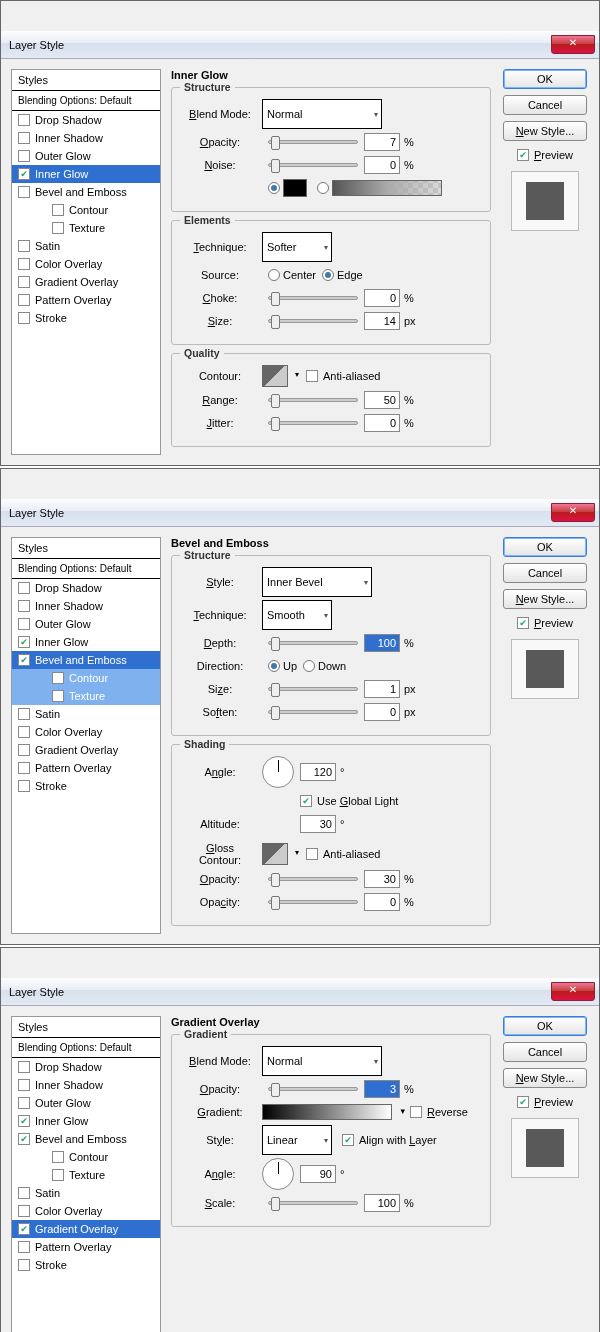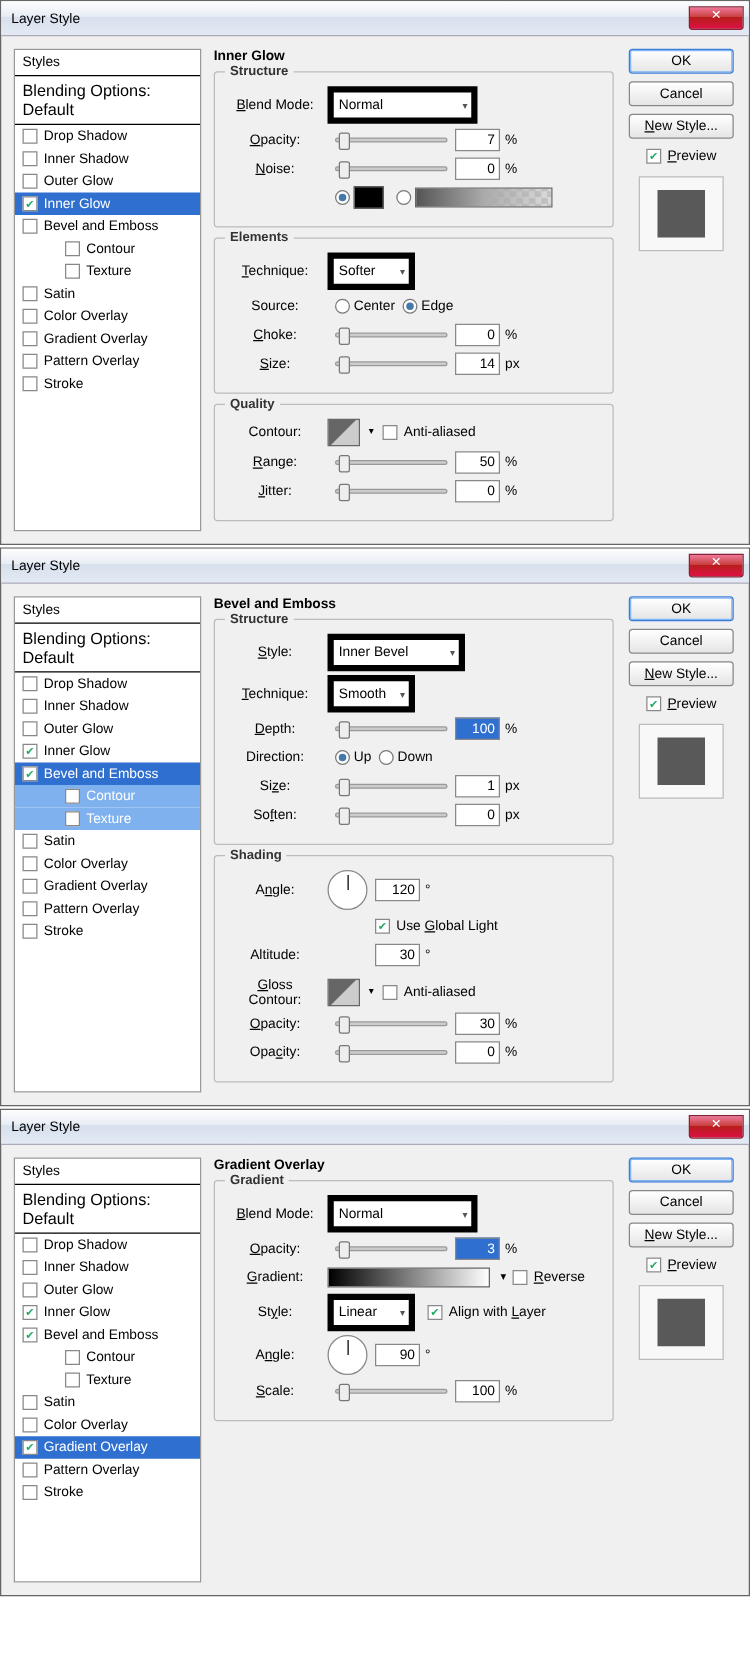--- a/index.html
+++ b/index.html
@@ -1,36 +1,36 @@
 <!DOCTYPE html>
 <html><head>
 <meta charset="utf-8">
 <style>
 * { box-sizing: border-box; font-family: "Segoe UI", Tahoma, sans-serif; font-size: 11px; }
 body { margin: 0; padding: 0; background: #fff; }
 .window { width: 600px; border: 1px solid #666; background: #f0f0f0; margin-bottom: 2px; }
-.titlebar { height: 28px; background: linear-gradient(#fdfdfe,#e8edf5 45%,#d7e0ed 46%,#e3eaf5); display: flex; align-items: center; justify-content: space-between; padding: 0 0 0 8px; border-bottom: 1px solid #aab; }
+.titlebar { height: 28px; background: linear-gradient(#fdfdfe,#e8edf5 45%,#d7e0ed 46%,#e3eaf5); display: flex; align-items: center; justify-content: space-between; padding: 0 0 0 8px; border-bottom: 1px solid #aab; margin-top: 30px; }
 .close-btn { width: 44px; height: 19px; background: linear-gradient(#e79,#c8403e 45%,#b71d1b 46%,#d14); border: 1px solid #823; border-radius: 0 0 3px 3px; color: #fff; text-align: center; line-height: 14px; margin-right: 4px; font-size: 10px; cursor: pointer; }
 .body { display: flex; padding: 10px; gap: 10px; }
 .styles-panel { width: 150px; border: 1px solid #999; background: #fff; }
 .styles-header { padding: 4px 6px; border-bottom: 1px solid #000; }
-.styles-sub { padding: 4px 6px; border-bottom: 1px solid #000; font-size: 13px; }
+.styles-sub { padding: 4px 6px; border-bottom: 1px solid #000; font-size: 10px; }
 .style-row { display: flex; align-items: center; padding: 3px 6px; cursor: pointer; }
 .style-row.indent { padding-left: 40px; }
 .style-row.sel { background: #2f6fd0; color: #fff; }
 .style-row.sel2 { background: #7eb1ee; color: #fff; }
 .chk { width: 12px; height: 12px; border: 1px solid #888; background: #fff; margin-right: 5px; display: inline-flex; align-items: center; justify-content: center; font-size: 9px; color: #2a6; }
 .center { flex: 1; }
 .groupbox { border: 1px solid #bbb; border-radius: 3px; padding: 8px 12px 10px; margin-bottom: 8px; position: relative; }
 .group-title { position: absolute; top: -7px; left: 8px; background: #f0f0f0; padding: 0 4px; font-weight: bold; color: #333; font-size: 10.5px; }
 .section-title { font-weight: bold; margin-bottom: 6px; font-size: 11px; }
 .row { display: flex; align-items: center; margin: 3px 0; min-height: 20px; }
 .lbl { width: 72px; text-align: center; margin-right: 6px; }
 .lbl u { text-decoration: underline; }
-.dropdown { height: 30px; border: 5px solid #000000; background: #fff; padding: 0 14px 0 4px; position: relative; min-width: 70px; display: inline-flex; align-items: center; }
+.dropdown { height: 30px; border: 1px solid #000000; background: #fff; padding: 0 14px 0 4px; position: relative; min-width: 70px; display: inline-flex; align-items: center; }
 .dropdown::after { content: "▾"; position: absolute; right: 3px; font-size: 8px; color: #555; }
 .slider { flex: 0 0 90px; height: 4px; background: #ccc; border: 1px solid #999; border-radius: 2px; margin: 0 6px; position: relative; }
 .slider::before { content: ""; position: absolute; width: 7px; height: 12px; background: #eee; border: 1px solid #777; top: -5px; left: 2px; border-radius: 2px; }
 .numbox { width: 36px; height: 18px; border: 1px solid #888; background: #fff; text-align: right; padding: 0 3px; }
 .numbox.hl { background: #2f6fd0; color: #fff; }
 .unit { margin-left: 4px; }
 .radio { width: 12px; height: 12px; border: 1px solid #777; border-radius: 50%; background: #fff; margin: 0 3px 0 6px; display: inline-flex; align-items: center; justify-content: center; }
 .radio.on::before { content: ""; width: 6px; height: 6px; background: #47a; border-radius: 50%; }
 .swatch { width: 24px; height: 18px; border: 1px solid #666; display: inline-block; }
 .gradbar { width: 110px; height: 16px; border: 1px solid #666; background: repeating-conic-gradient(#ccc 0 25%,#fff 0 50%) 0/10px 10px; position: relative; }

